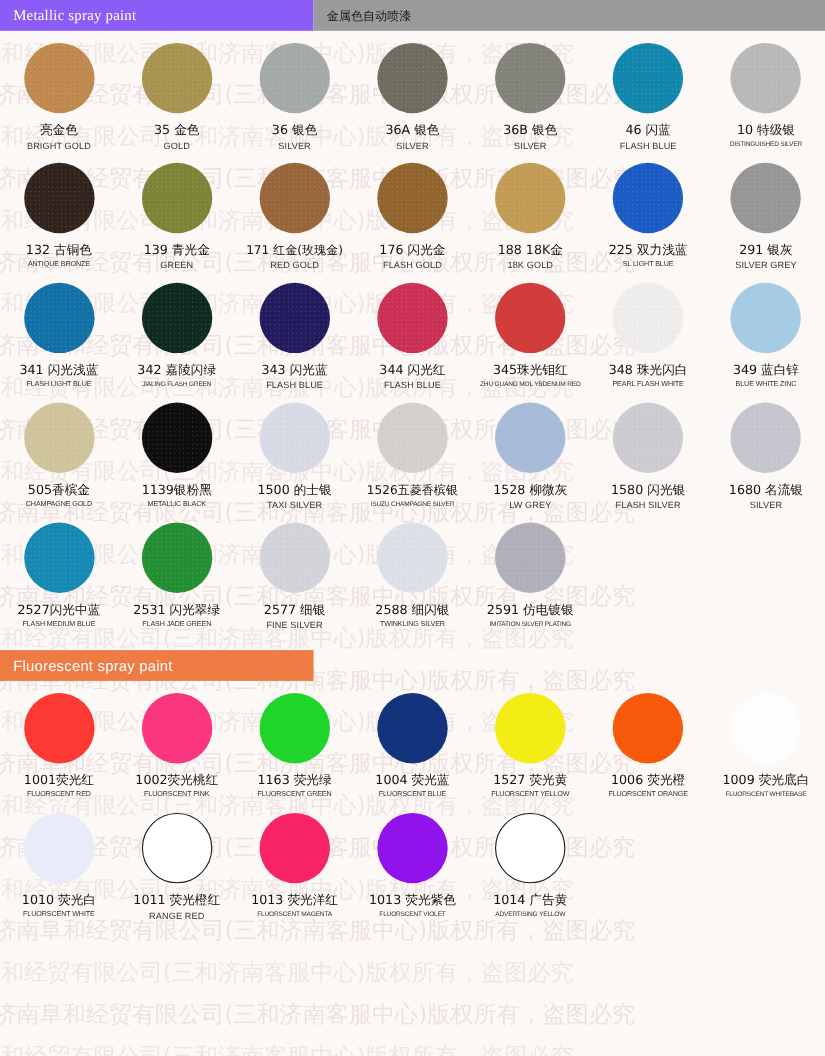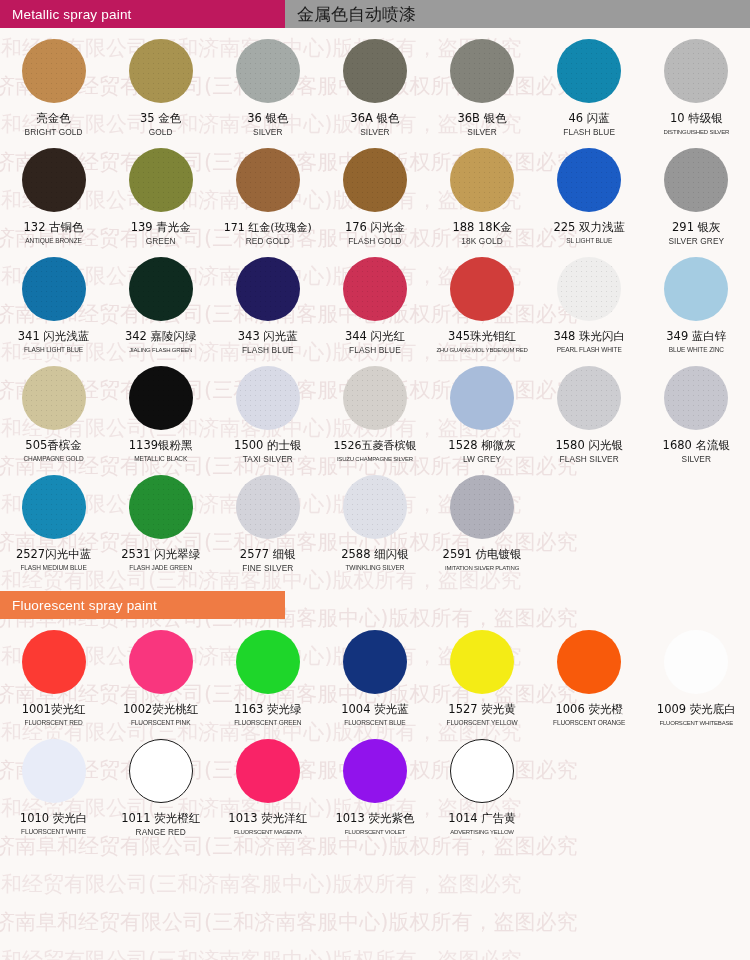--- a/index.html
+++ b/index.html
@@ -65,21 +65,21 @@
     color: #ffffff;
     letter-spacing: .2px;
     font-family: "Liberation Sans", sans-serif;
   }
   .sh-cn {
     flex: 1;
     display: flex;
     align-items: center;
     padding-left: 12px;
     background: #9b9b9b;
-    font-size: 17px;
+    font-size: 11px;
     color: #1b1b1b;
     font-family: "DejaVu Sans", "Liberation Sans", sans-serif;
     font-weight: 500;
   }
   .sh-metallic .sh-en { background: #b98fc0; }
   .sh-fluor .sh-en    { background: #ef7b44; }
 
   .section-body { width: 750px; }
 
   
@@ -172,21 +172,21 @@
       <div class="wm-line" style="top: 756px;">济南阜和经贸有限公司(三和济南客服中心)版权所有，盗图必究</div>
       <div class="wm-line alt" style="top: 794px;">济南阜和经贸有限公司(三和济南客服中心)版权所有，盗图必究</div>
       <div class="wm-line" style="top: 832px;">济南阜和经贸有限公司(三和济南客服中心)版权所有，盗图必究</div>
       <div class="wm-line alt" style="top: 870px;">济南阜和经贸有限公司(三和济南客服中心)版权所有，盗图必究</div>
       <div class="wm-line" style="top: 908px;">济南阜和经贸有限公司(三和济南客服中心)版权所有，盗图必究</div>
       <div class="wm-line alt" style="top: 946px;">济南阜和经贸有限公司(三和济南客服中心)版权所有，盗图必究</div>
     </div>
 
   <div id="content">
       <div class="section-header sh-metallic">
-        <div class="sh-en" style="background: #be185d;">Metallic spray paint</div>
+        <div class="sh-en" style="background: #8b5cf6; font-family: Liberation Serif, serif;">Metallic spray paint</div>
         <div class="sh-cn" style="background: rgb(155, 155, 155);">金属色自动喷漆</div>
       </div>
       <div class="section-body">
         <div class="row">
           <div class="cell">
             <div class="dot" style="background: rgb(192, 138, 78);">
               <div class="grain"></div>
             </div>
             <div class="name-cn">亮金色</div>
             <div class="name-en">BRIGHT GOLD</div>

